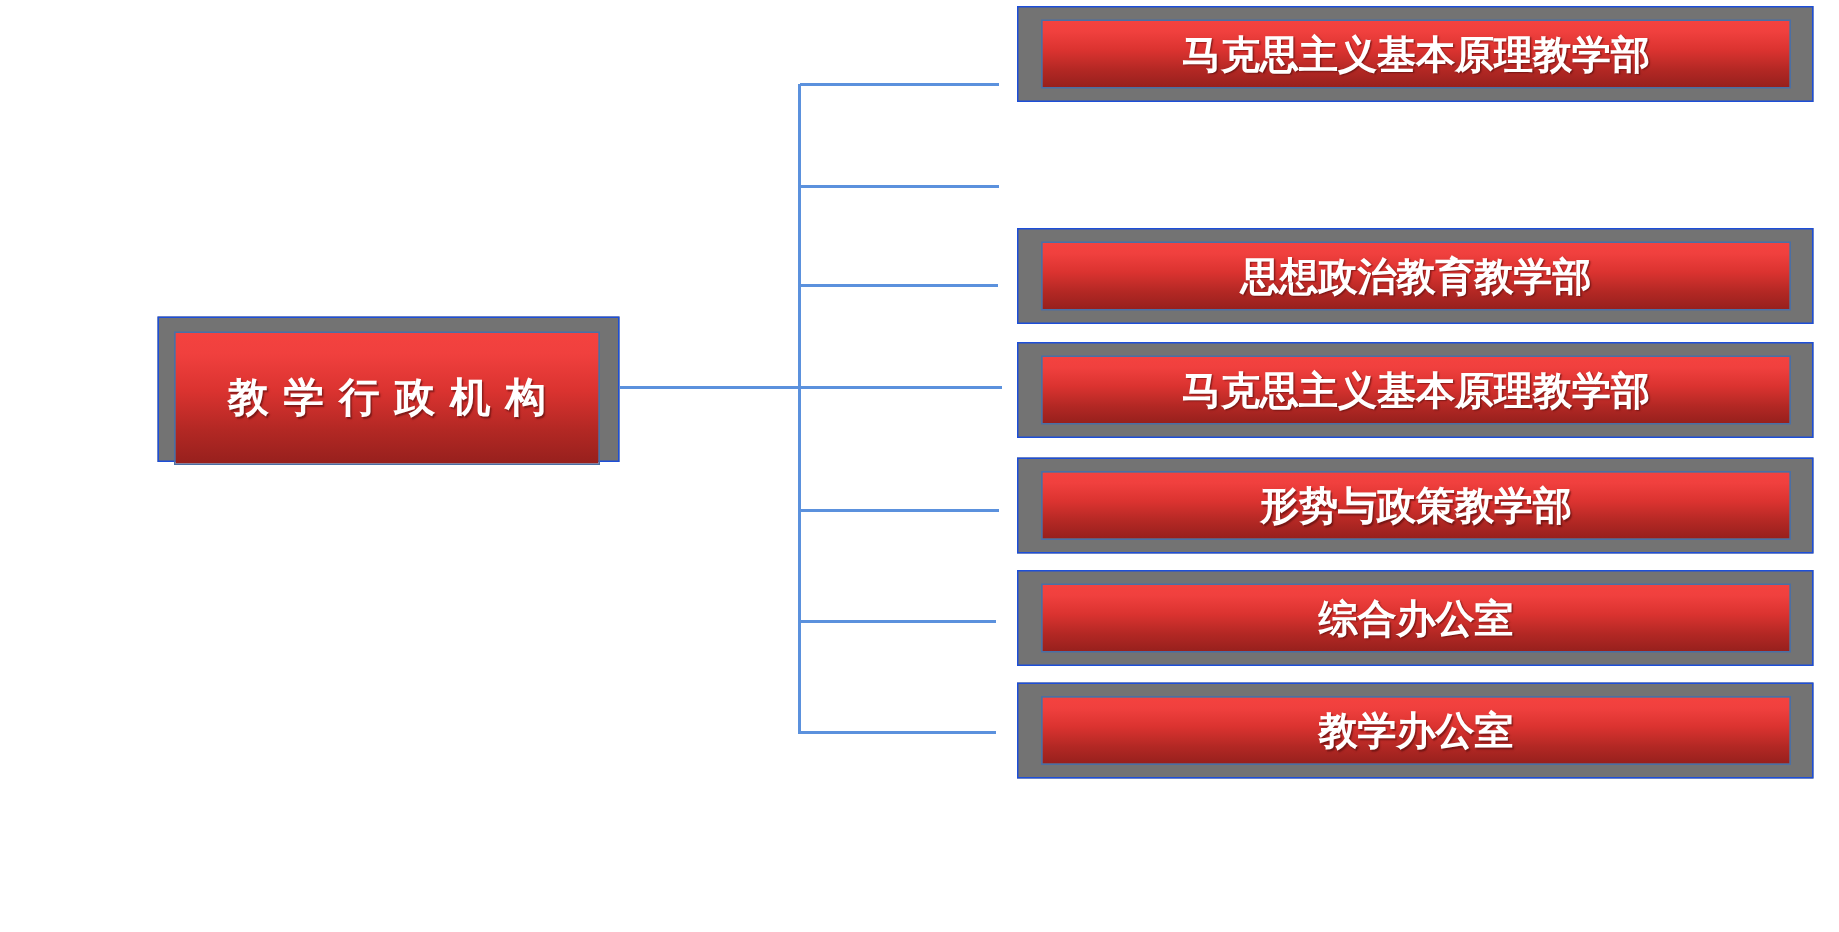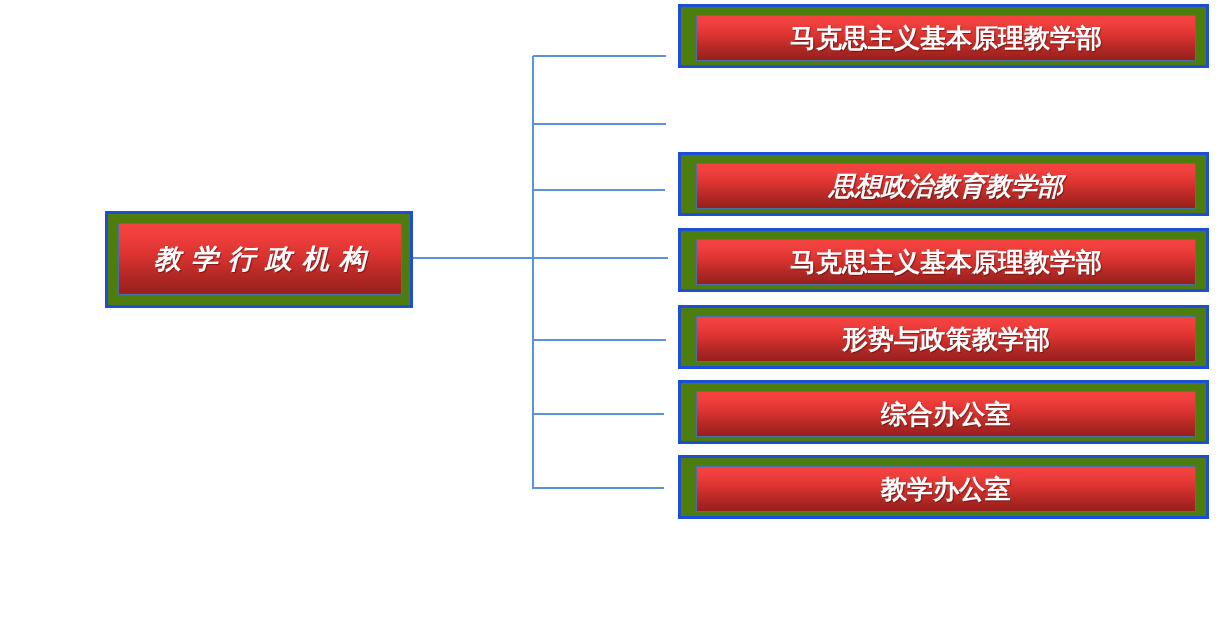--- a/index.html
+++ b/index.html
@@ -26,22 +26,22 @@
     top: 0;
     width: 1226px;
     height: 621px;
     pointer-events: none;
   }
 
   
   .node-frame {
     position: absolute;
     box-sizing: border-box;
-    background: #4d7c0f;
-    border: 3px solid #1d4ed8;
+    background: #737373;
+    border: 1px solid #1d4ed8;
   }
 
   
   .node-plate {
     position: absolute;
     box-sizing: border-box;
     border: 1px solid #4a6fa5;
     background: linear-gradient(to bottom,
                 #f4423f 0%,
                 #f0403e 16%,
@@ -66,22 +66,21 @@
   .root-frame {
     left: 105px;
     top: 211px;
     width: 308px;
     height: 97px;
   }
   .root-plate {
     left: 10px;
     top: 9px;
     width: 284px;
-    height: 72px;
-    font-style: italic;
+    height: 89px;
   }
   .root-label {
     font-size: 27px;
     letter-spacing: 10px;
     text-indent: 10px;
   }
 
   
   .child-frame {
     left: 678px;
@@ -127,21 +126,21 @@
     </div>
   </div>
 
   <div class="node-frame child-frame" style="top:4px;">
     <div class="node-plate child-plate">
       <span class="node-label child-label">马克思主义基本原理教学部</span>
     </div>
   </div>
 
 
-  <div class="node-frame child-frame" style="top:152px;font-style:italic;">
+  <div class="node-frame child-frame" style="top:152px;">
     <div class="node-plate child-plate">
       <span class="node-label child-label">思想政治教育教学部</span>
     </div>
   </div>
 
   <div class="node-frame child-frame" style="top:228px;">
     <div class="node-plate child-plate">
       <span class="node-label child-label">马克思主义基本原理教学部</span>
     </div>
   </div>

